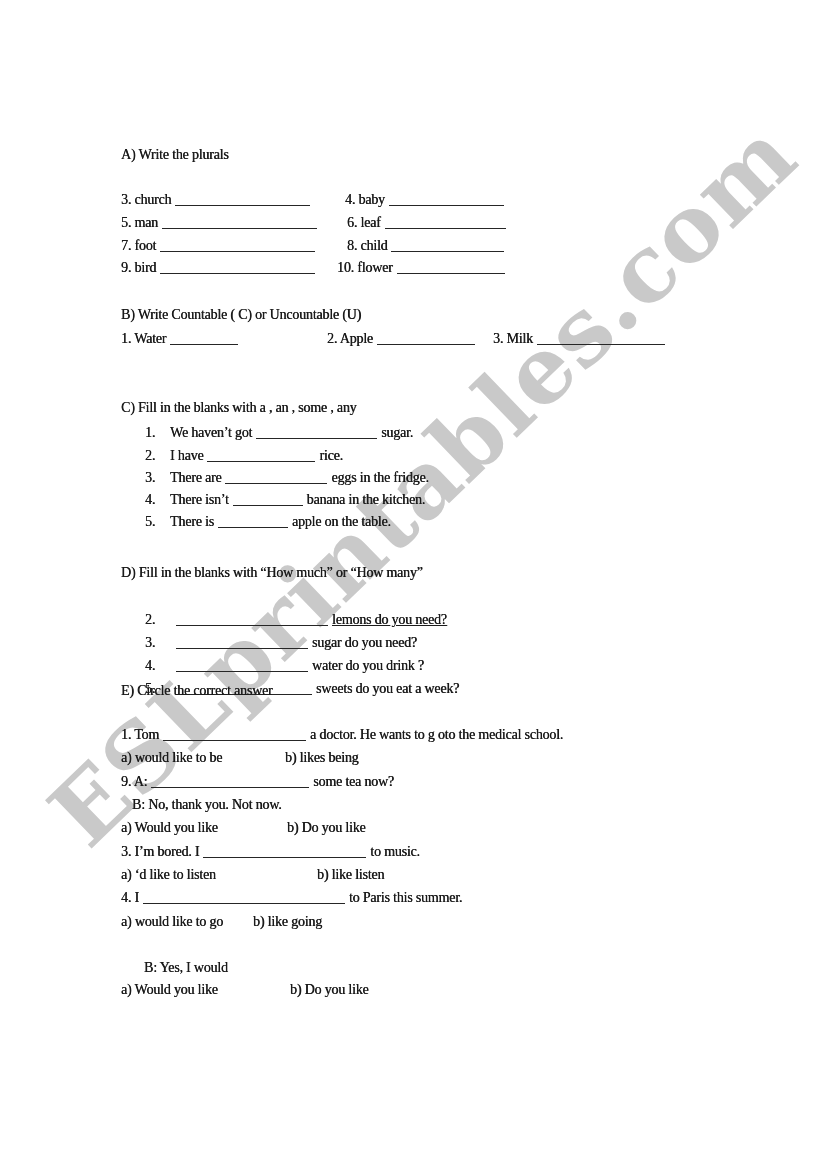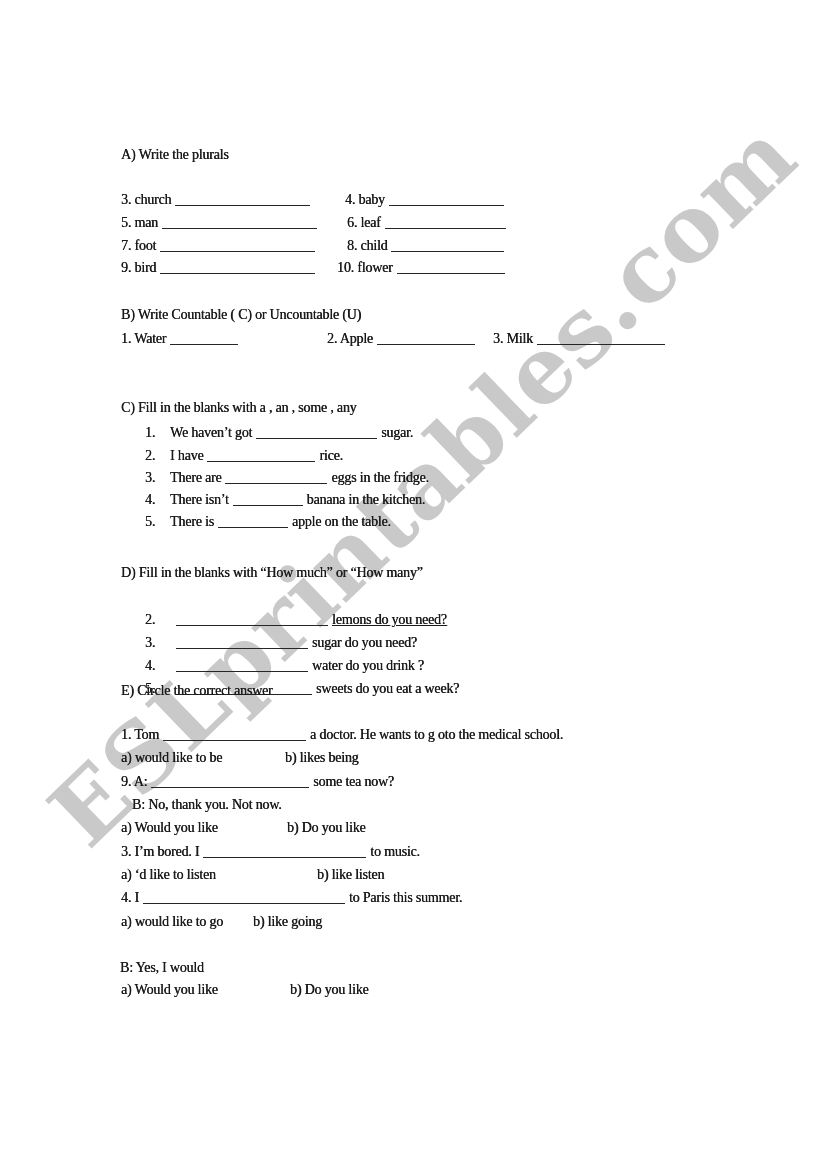--- a/index.html
+++ b/index.html
@@ -145,20 +145,20 @@
     </div>
 
     <div class="t" style="left:121px; top:889px;">
       <span>4. I</span><span class="blank" style="width:202px"></span><span>to Paris this summer.</span>
     </div>
     <div class="t" style="left:121px; top:913px; width:560px;">
       <span>a) would like to go</span>
       <span class="optb" style="left:132px">b) like going</span>
     </div>
 
-    <div class="t" style="left:120px; top:959px;">B: Yes, I would</div>
+    <div class="t" style="left:144px; top:959px;">B: Yes, I would</div>
     <div class="t" style="left:121px; top:981px; width:560px;">
       <span>a) Would you like</span>
       <span class="optb" style="left:169px">b) Do you like</span>
     </div>
 
   </div>
 </div>
 
 </body></html>

